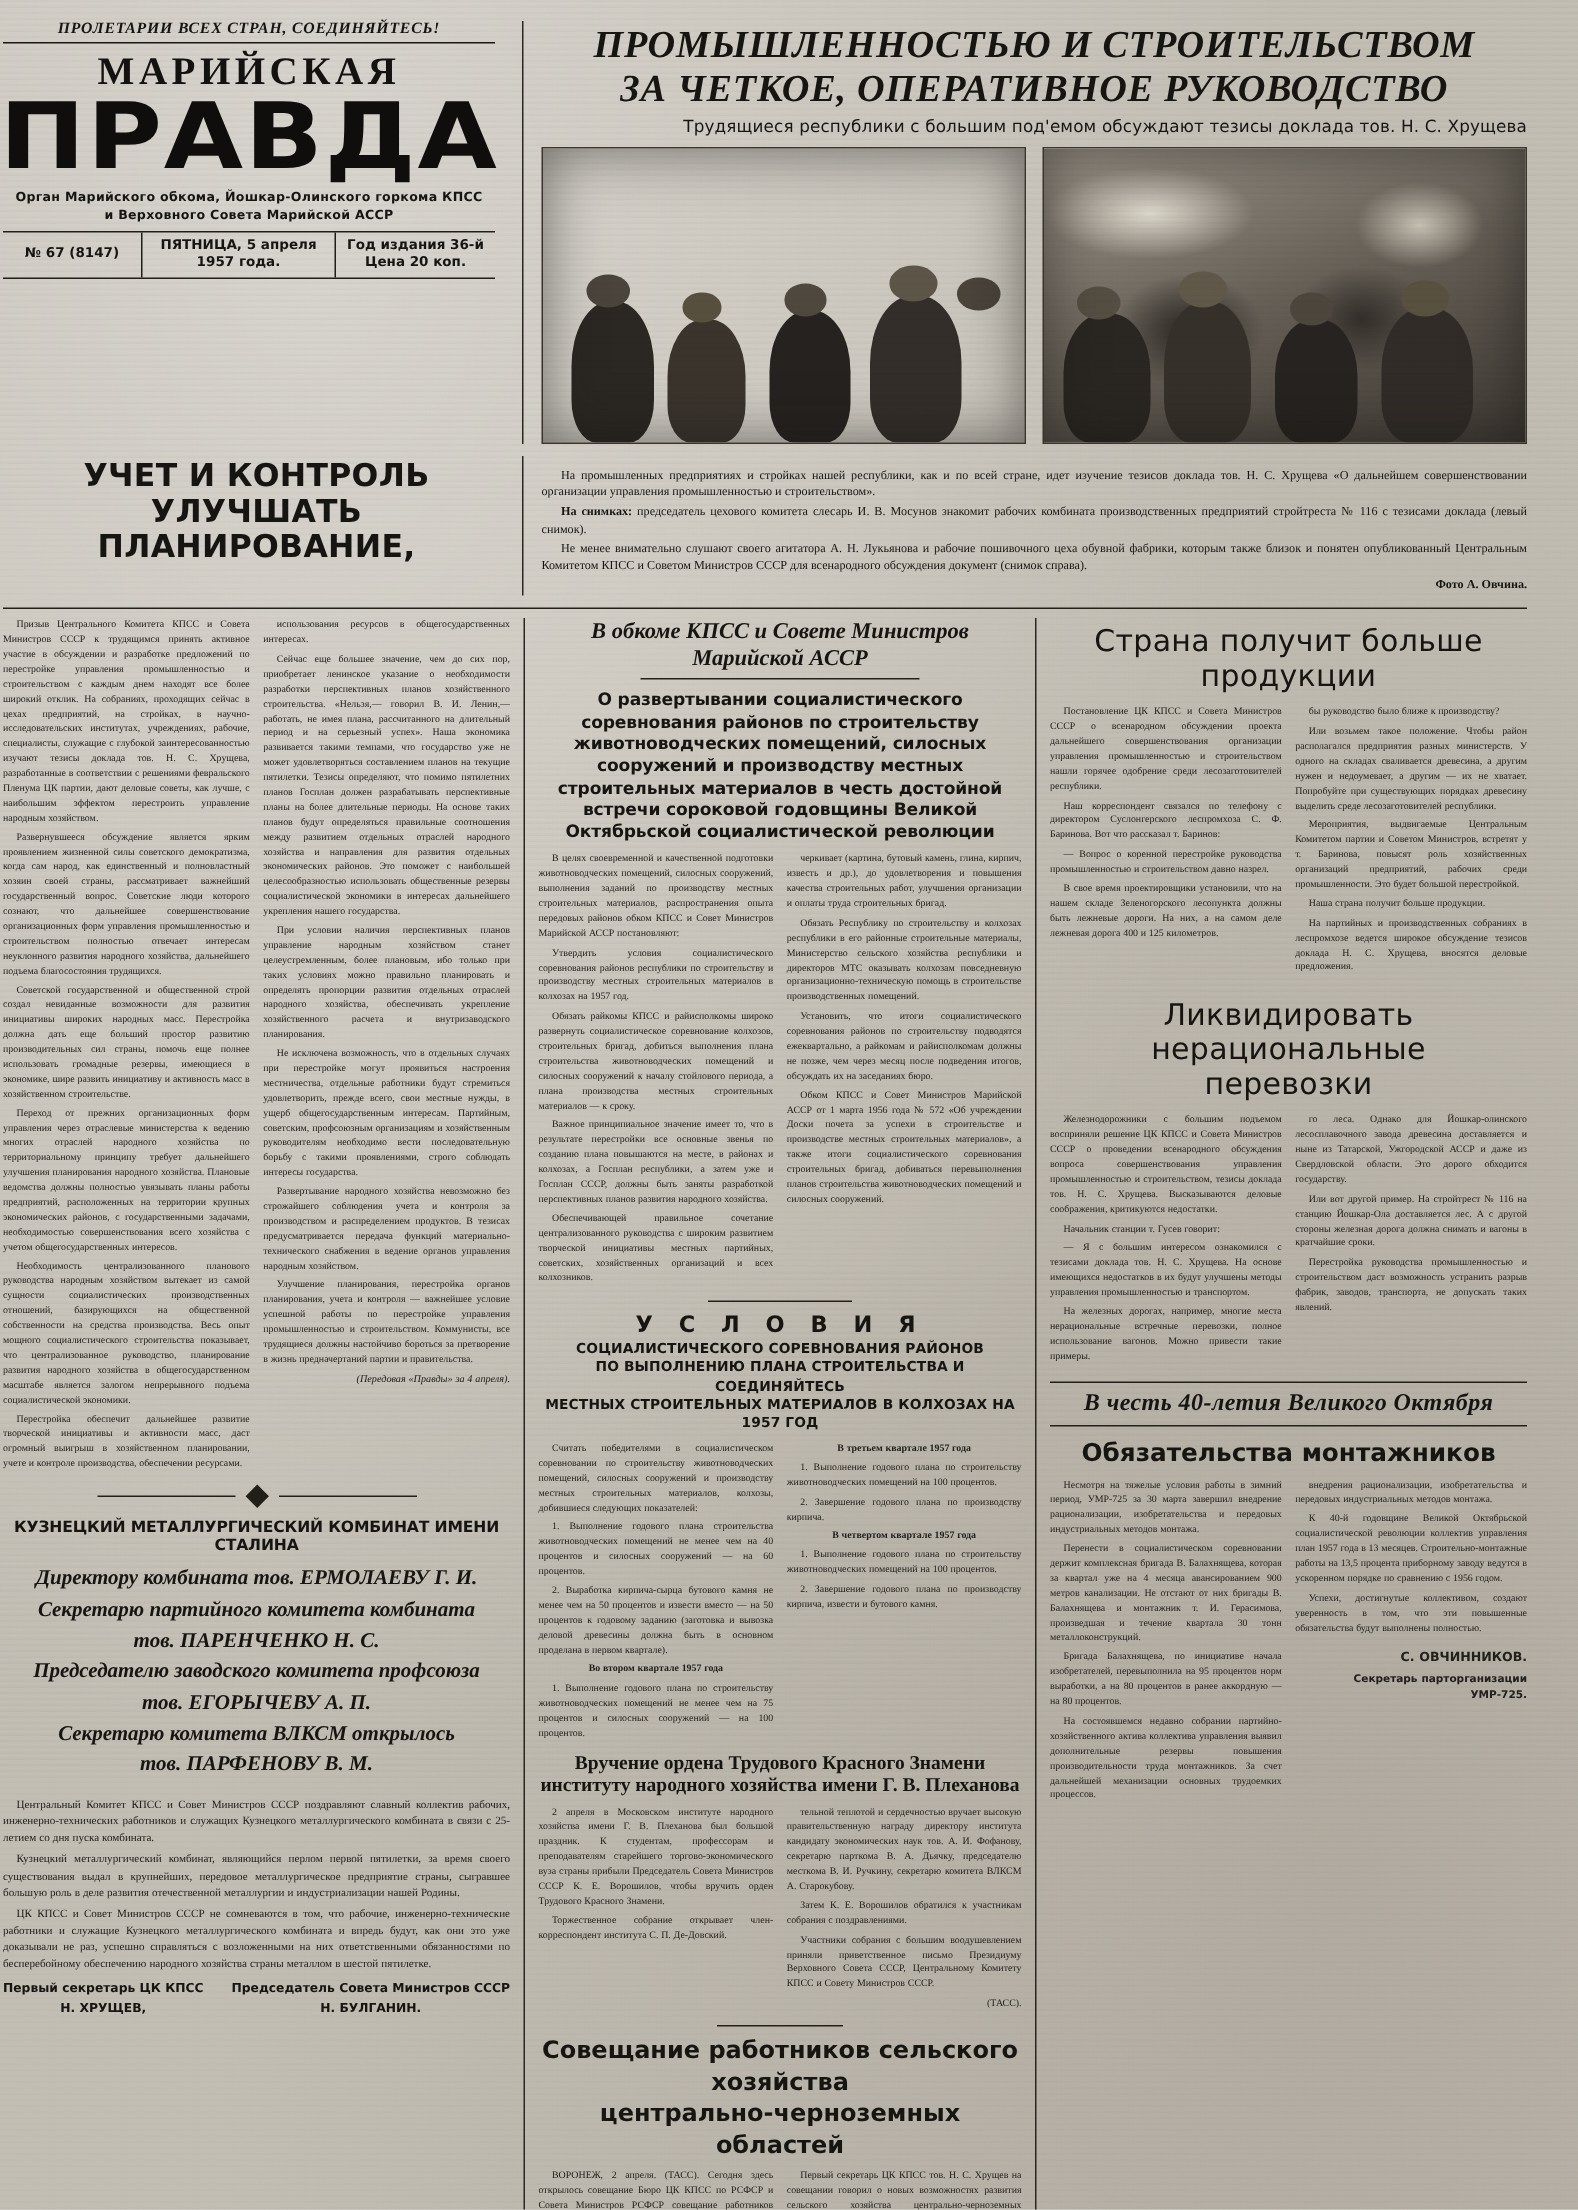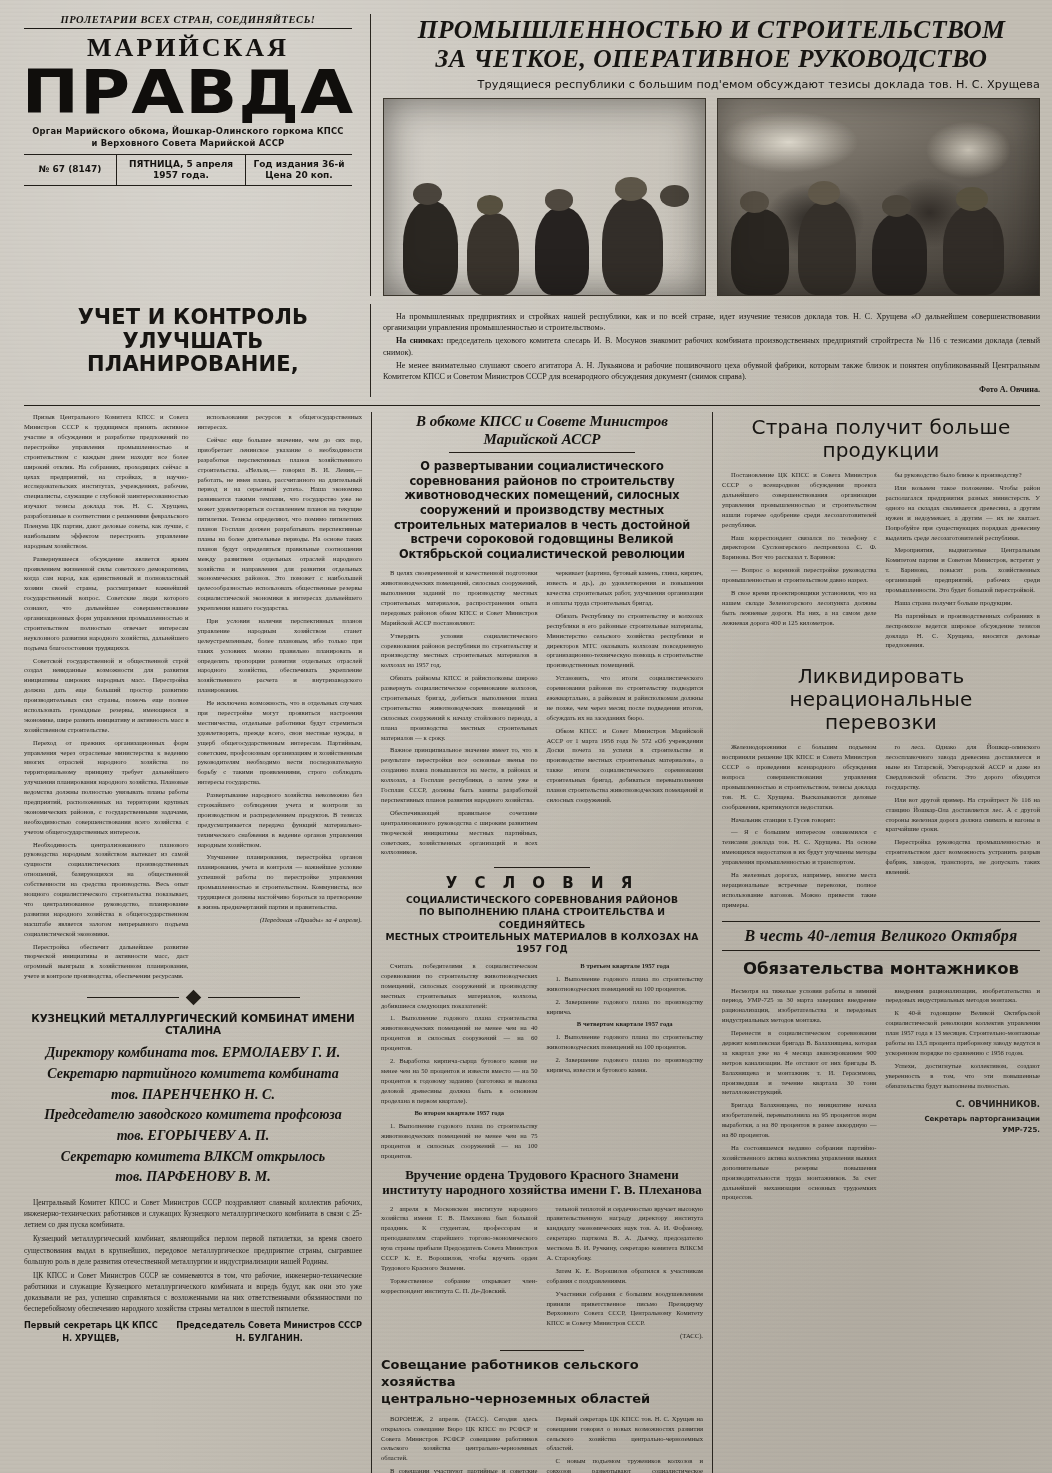--- a/index.html
+++ b/index.html
@@ -11,21 +11,21 @@
   }
   .page{
     position:relative;
     width:1052px;height:1473px;
     background:#c3beb4;
     background-image:
       radial-gradient(ellipse at 20% 10%, rgba(255,255,255,0.35), rgba(255,255,255,0) 55%),
       radial-gradient(ellipse at 85% 85%, rgba(120,112,98,0.25), rgba(255,255,255,0) 60%),
       radial-gradient(ellipse at 50% 50%, rgba(200,195,184,0.4), rgba(255,255,255,0) 70%);
     box-sizing:border-box;
-    padding:14px 18px 10px 24px;
+    padding:14px 18px 10px 2px;
     color:#171512;
   }
   .grain{
     position:absolute;inset:0;pointer-events:none;
     background-image:
       repeating-linear-gradient(0deg, rgba(0,0,0,0.035) 0px, rgba(0,0,0,0) 2px, rgba(0,0,0,0) 4px),
       repeating-linear-gradient(90deg, rgba(255,255,255,0.03) 0px, rgba(0,0,0,0) 3px);
     mix-blend-mode:multiply;
     opacity:.7;
   }
@@ -188,22 +188,22 @@
   }
   .hl-usl-sub{
     text-align:center;font-family:"DejaVu Sans",sans-serif;font-weight:bold;
     font-size:9.2px;line-height:1.32;letter-spacing:.1px;margin:0 0 6px 0;
   }
   .hl-serif-b{
     text-align:center;font-family:"Liberation Serif",serif;font-weight:bold;
     font-size:13px;line-height:1.18;margin:3px 0 6px 0;
   }
   .hl-sans-b{
-    font-family:"DejaVu Sans",sans-serif;font-weight:bold;
-    font-size:13px;line-height:1.3;margin:3px 0 6px 0;
+    text-align:center;font-family:"DejaVu Sans",sans-serif;font-weight:bold;
+    font-size:16px;line-height:1.3;margin:3px 0 6px 0;
   }
   .hl-right{
     text-align:center;font-family:"DejaVu Sans",sans-serif;
     font-size:20px;line-height:1.15;margin:4px 0 8px 0;
     letter-spacing:.2px;
   }
   .hl-rubric{
     text-align:center;font-family:"Liberation Serif",serif;
     font-style:italic;font-weight:bold;font-size:16px;
     border-top:1.6px solid #221e18;border-bottom:1.2px solid #221e18;

